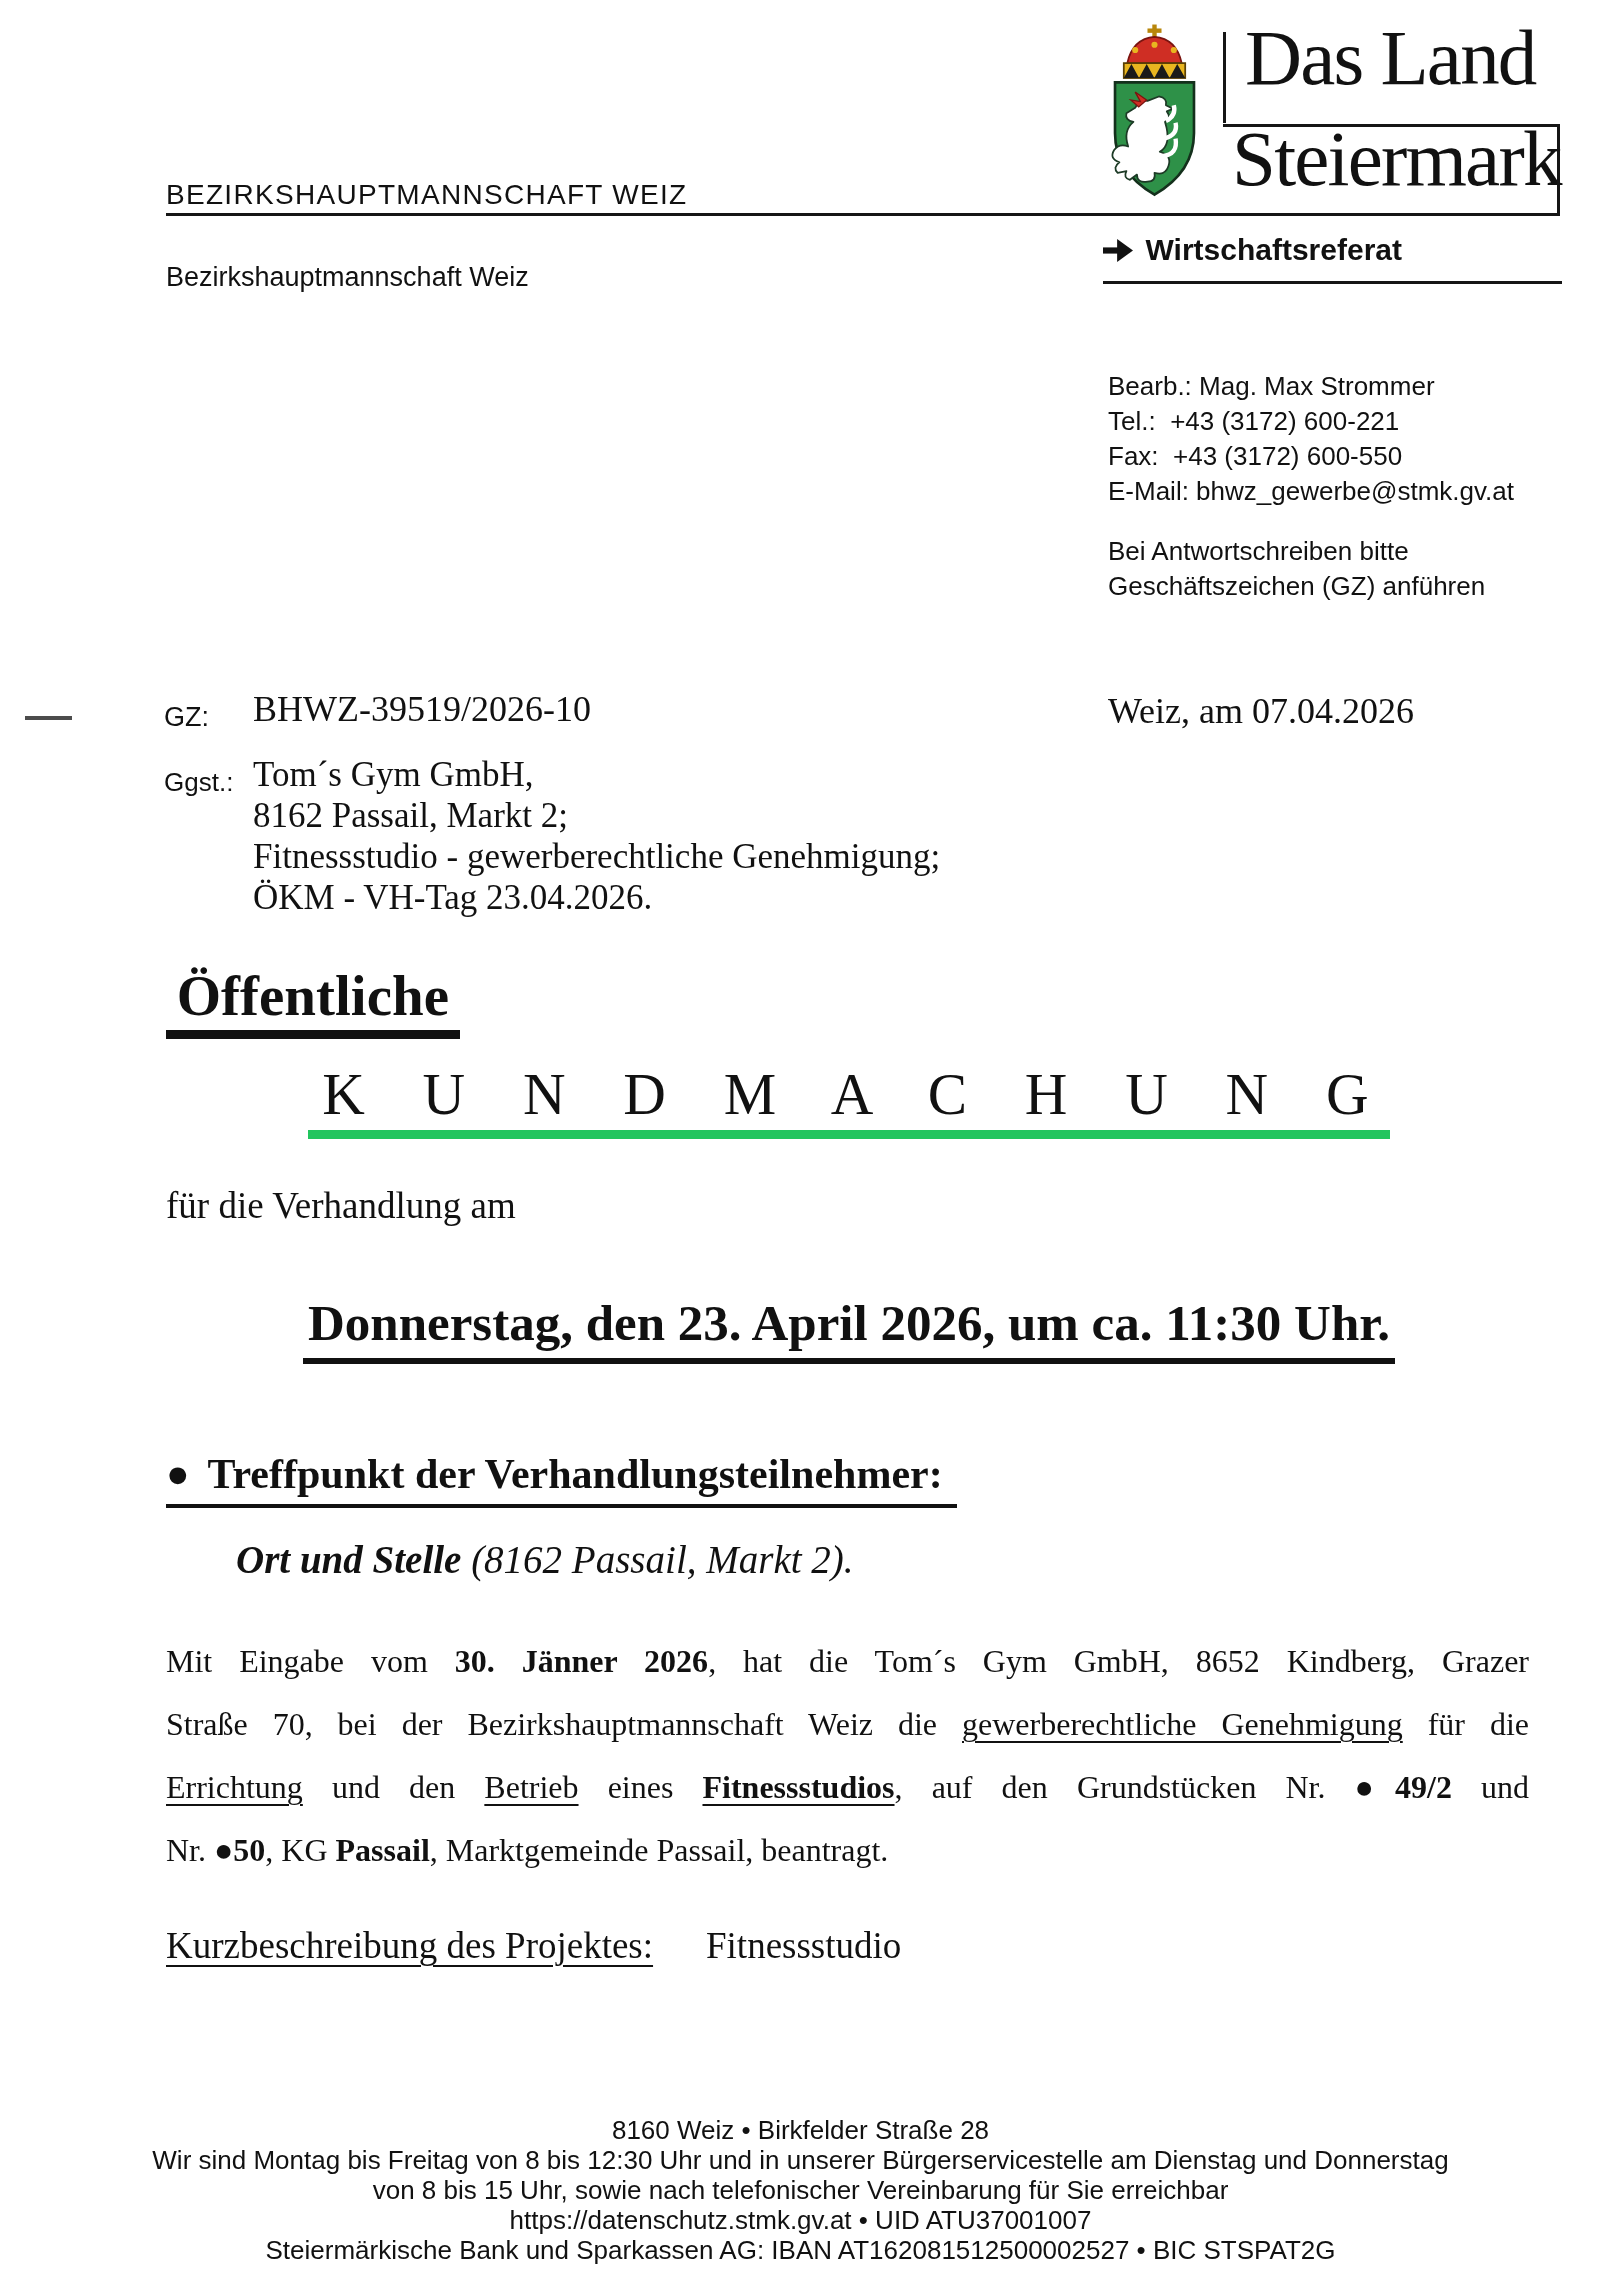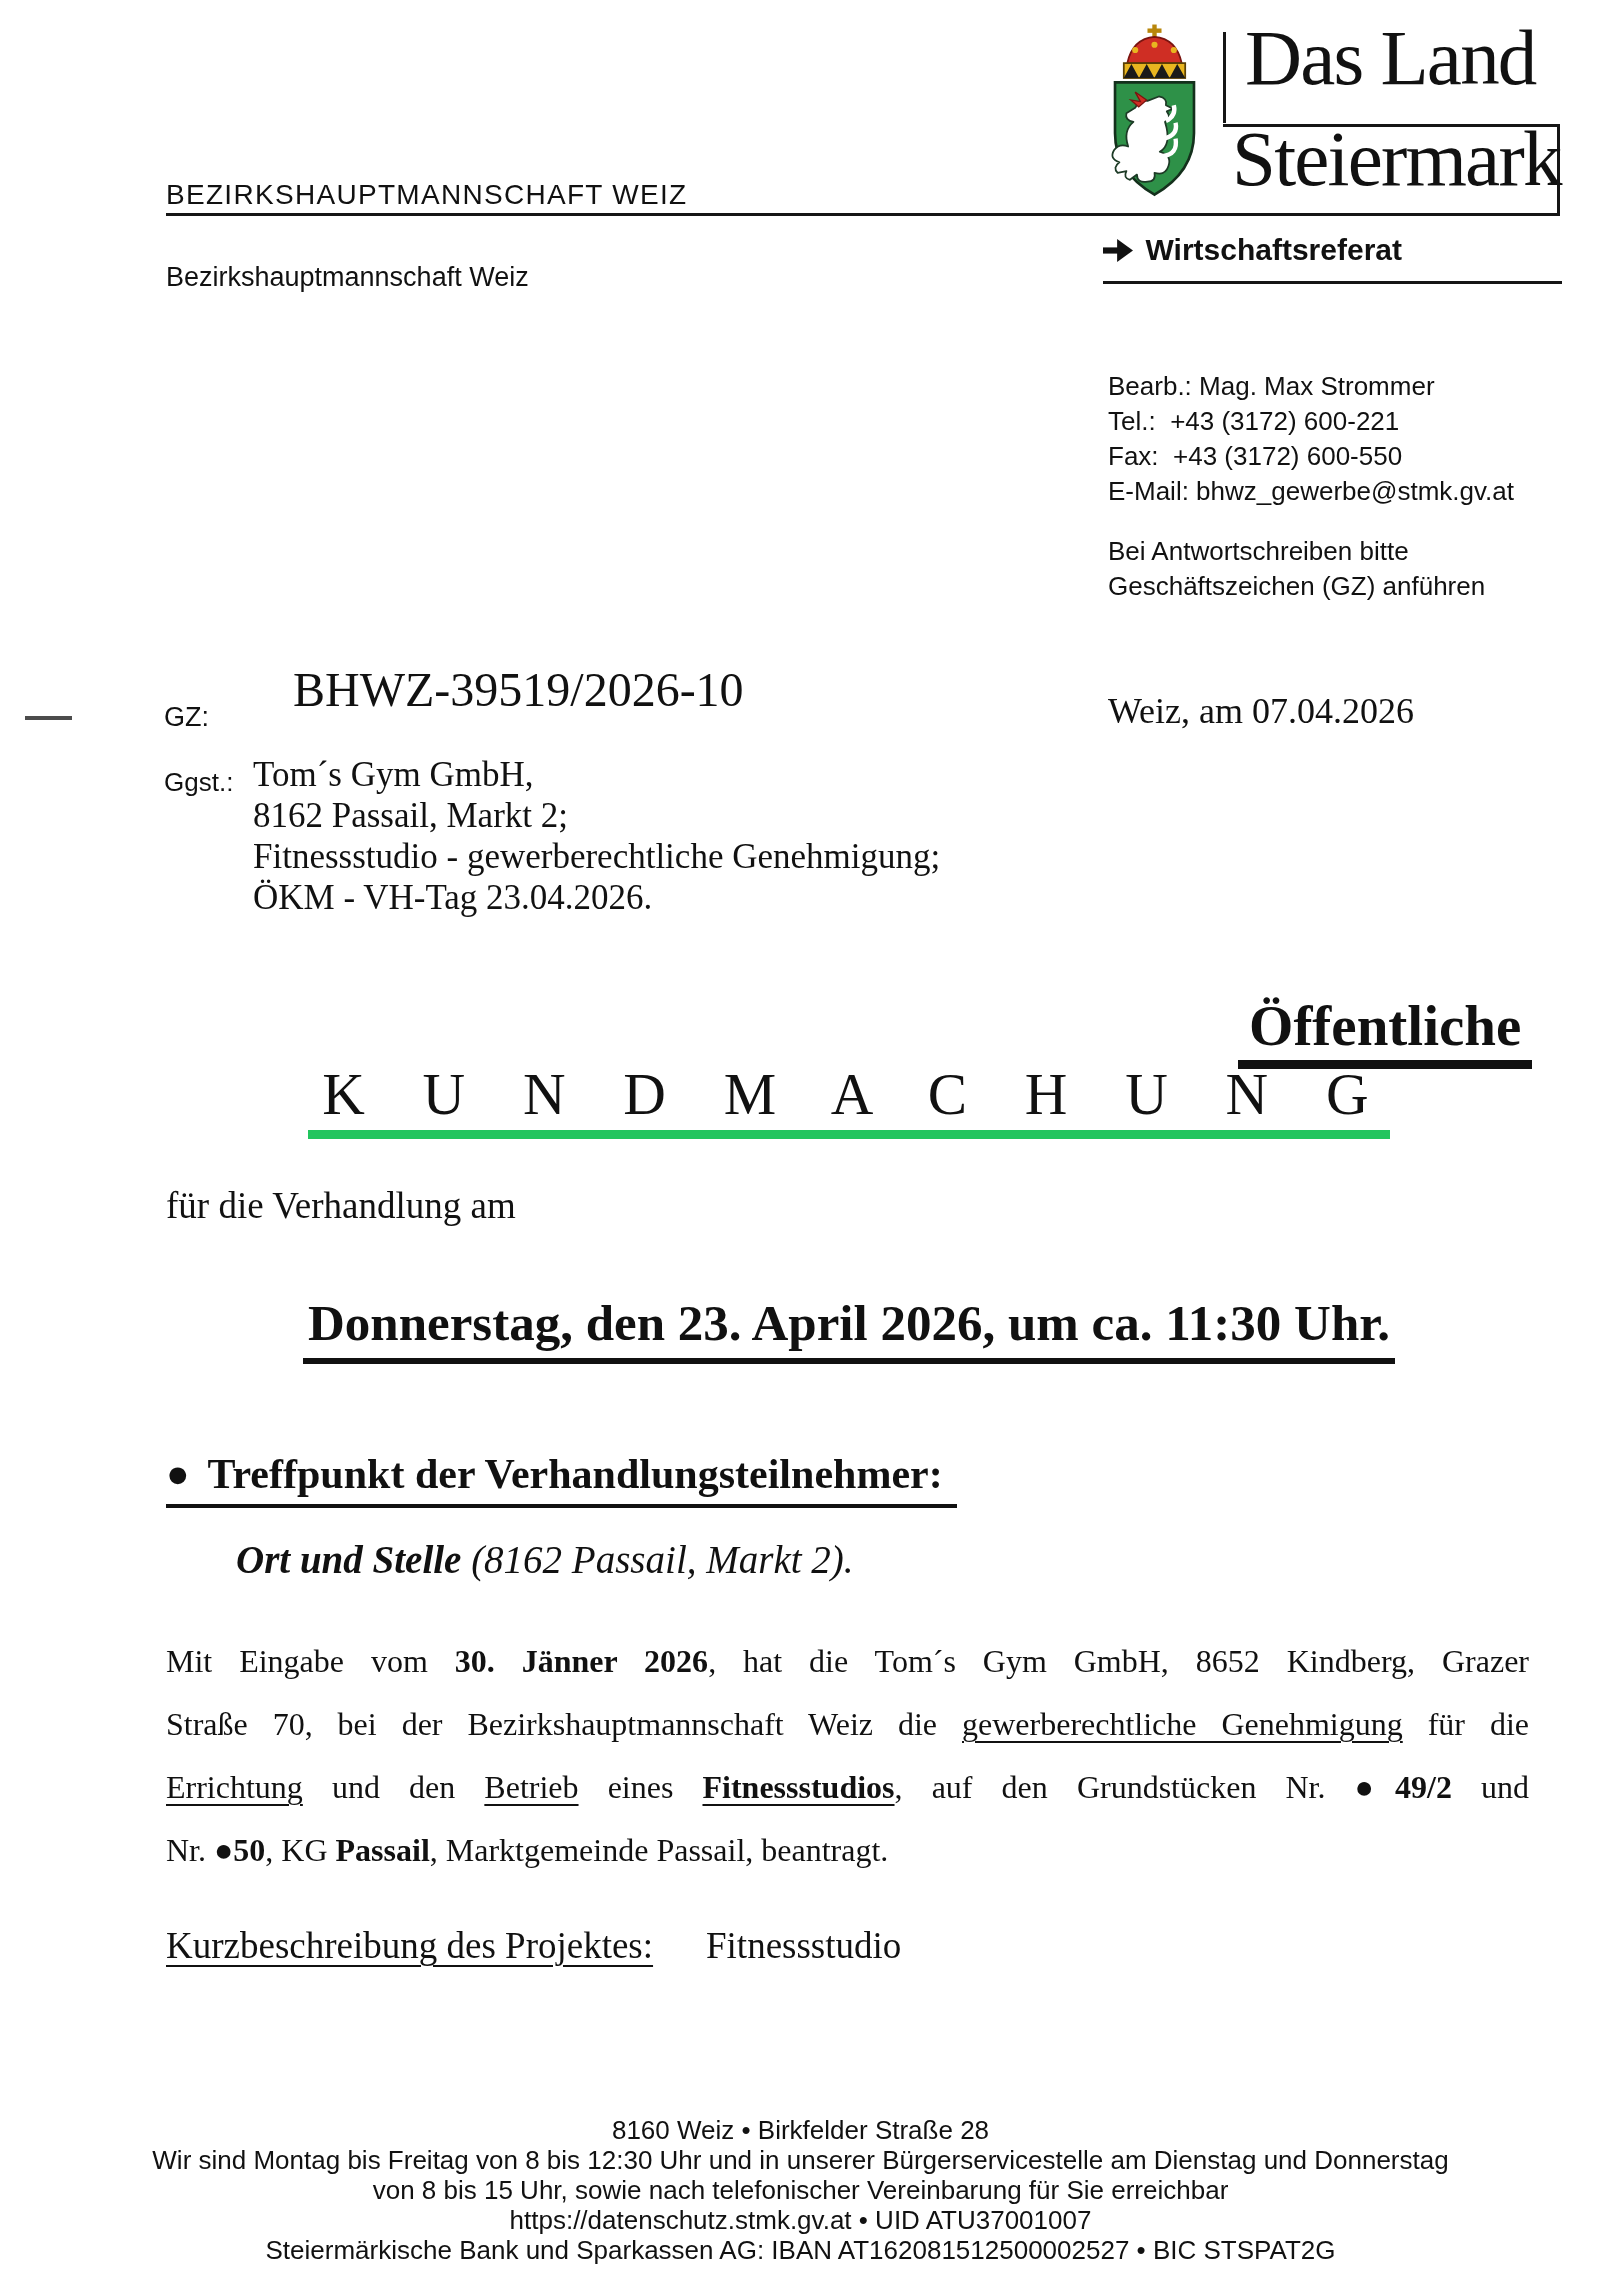--- a/index.html
+++ b/index.html
@@ -23,27 +23,27 @@
   #dept{left:1103px;top:233px;font-size:30px;font-weight:bold;display:flex;align-items:center;gap:12.5px;}
   #dept-rule{left:1103px;top:281px;width:459px;height:2.7px;background:#161616;}
 
   
   #contact{left:1108px;top:369px;font-size:26px;line-height:35px;}
   #contact-note{left:1108px;top:534px;font-size:26px;line-height:35px;}
 
   
   #fold-dash{left:25px;top:716px;width:47px;height:3.6px;background:#4c4c4c;}
   #gz-label{left:164px;top:702px;font-size:27px;}
-  #gz-value{left:253px;top:662px;font-size:48px;margin-left:40px;}
+  #gz-value{left:253px;top:688px;font-size:36px;}
   #place-date{left:1108px;top:690px;font-size:36px;}
   #ggst-label{left:164px;top:767px;font-size:26px;}
   #ggst-lines{left:253px;top:754px;font-size:35px;line-height:41px;}
 
   
-  #title1{left:166px;top:969px;width:1366px;text-align:right;margin-top:30px;}
+  #title1{left:166px;top:969px;width:1366px;text-align:left;}
   #title1 .tspan{display:inline-block;font-weight:bold;font-size:57px;line-height:54px;
                  border-bottom:9px solid #111;padding:0 10.7px 7.2px 10.7px;}
   #title2{left:166px;top:1064px;width:1366px;text-align:center;}
   #title2 .tspan{display:inline-block;font-weight:normal;font-size:59px;line-height:52px;
                  letter-spacing:21.5px;border-bottom:9px solid #22c55e;padding:3.6px 0 10.7px 14.3px;}
 
   #intro{left:166px;top:1184px;font-size:37px;}
 
   #dateline{left:166px;top:1300px;width:1366px;text-align:center;}
   #dateline .tspan{display:inline-block;font-weight:bold;font-size:51px;line-height:47px;

